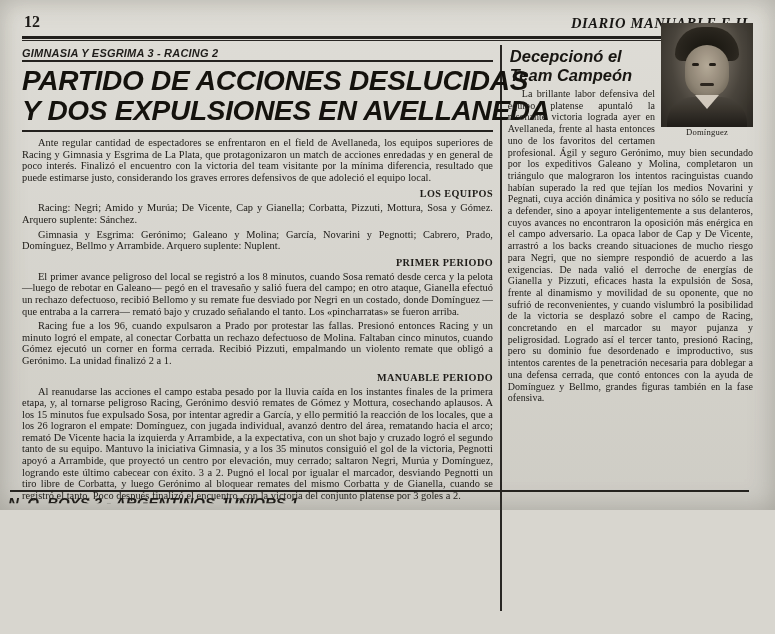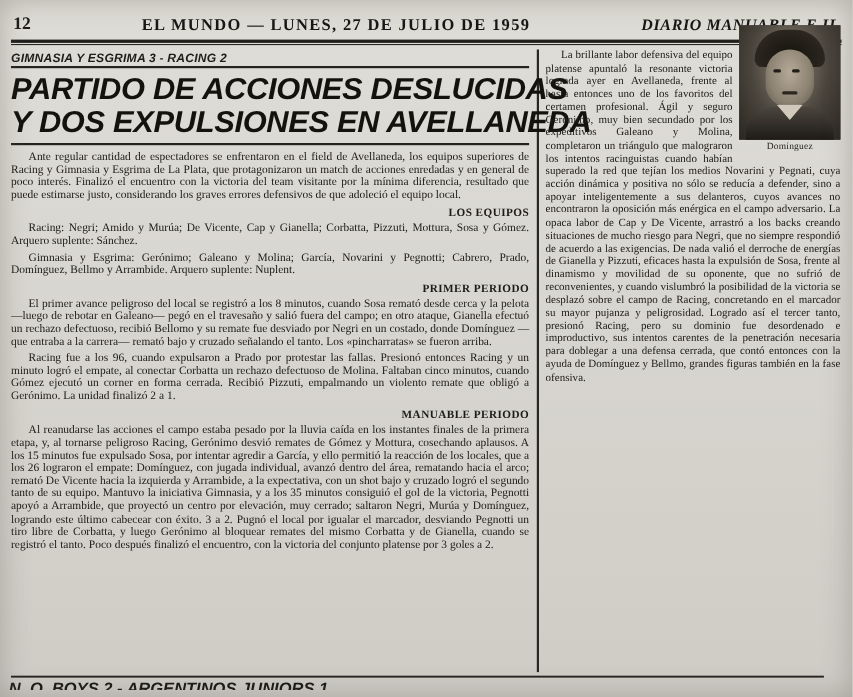--- a/index.html
+++ b/index.html
@@ -3,26 +3,26 @@
 <meta charset="utf-8">
 <style>
   html,body{margin:0;padding:0;}
   body{
     width:775px;height:634px;overflow:hidden;
     background:#d8d6cf;
     font-family:"Liberation Serif", serif;
     color:#1c1a17;
   }
   .page{
-    position:relative;width:775px;height:634px;
+    position:relative;width:775px;height:510px;
     background:
       linear-gradient(180deg, rgba(255,255,255,0.10), rgba(0,0,0,0.06)),
       #d9d7d0;
     box-sizing:border-box;
-    padding:0 8px;
+    padding:0 20px;
     filter:contrast(1.02);
   }
   
   .masthead{
     display:flex;align-items:flex-end;justify-content:space-between;
     padding:6px 4px 2px 4px;
     height:26px;
   }
   .folio{
     font-family:"Liberation Serif", serif;
@@ -204,21 +204,20 @@
     box-shadow:inset 0 0 26px rgba(90,85,75,.35);
   }
 </style>
 </head>
 <body>
 
 <div class="page">
 
   <div class="masthead">
     <div class="folio">12</div>
-    <div class="mast-center">EL MUNDO — LUNES, 27 DE JULIO DE 1959</div>
     <div class="mast-right">DIARIO MANUABLE E IL</div>
   </div>
   <div class="rule-top"></div>
   <div class="rule-thin"></div>
 
   <div class="content">
 
     <div class="left-col">
 
       <div class="kicker">GIMNASIA Y ESGRIMA 3 - RACING 2</div>
@@ -255,20 +254,24 @@
           <div class="face"></div>
           <div class="eye l"></div>
           <div class="eye r"></div>
           <div class="mouth"></div>
           <div class="body"></div>
           <div class="collar"></div>
         </div>
         <div class="caption">Domínguez</div>
       </div>
 
+      <div class="r-title">
+        <span>Decepcionó el</span><br>
+        <span>Team Campeón</span>
+      </div>
 
       <p class="r-para">La brillante labor defensiva del equipo platense apuntaló la resonante victoria lograda ayer en Avellaneda, frente al hasta entonces uno de los favoritos del certamen profesional. Ágil y seguro Gerónimo, muy bien secundado por los expeditivos Galeano y Molina, completaron un triángulo que malograron los intentos racinguistas cuando habían superado la red que tejían los medios Novarini y Pegnati, cuya acción dinámica y positiva no sólo se reducía a defender, sino a apoyar inteligentemente a sus delanteros, cuyos avances no encontraron la oposición más enérgica en el campo adversario. La opaca labor de Cap y De Vicente, arrastró a los backs creando situaciones de mucho riesgo para Negri, que no siempre respondió de acuerdo a las exigencias. De nada valió el derroche de energías de Gianella y Pizzuti, eficaces hasta la expulsión de Sosa, frente al dinamismo y movilidad de su oponente, que no sufrió de reconvenientes, y cuando vislumbró la posibilidad de la victoria se desplazó sobre el campo de Racing, concretando en el marcador su mayor pujanza y peligrosidad. Logrado así el tercer tanto, presionó Racing, pero su dominio fue desordenado e improductivo, sus intentos carentes de la penetración necesaria para doblegar a una defensa cerrada, que contó entonces con la ayuda de Domínguez y Bellmo, grandes figuras también en la fase ofensiva.</p>
 
     </div>
   </div>
 
   <div class="footer">
     <div class="foot-rule"></div>
     <div class="foot-line">N. O. BOYS 2 - ARGENTINOS JUNIORS 1</div>
   </div>

